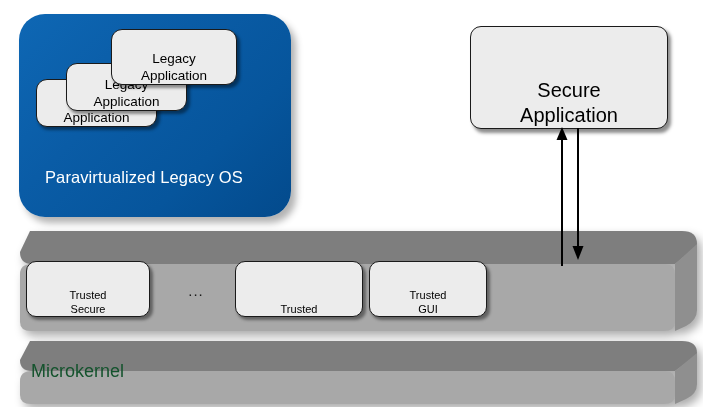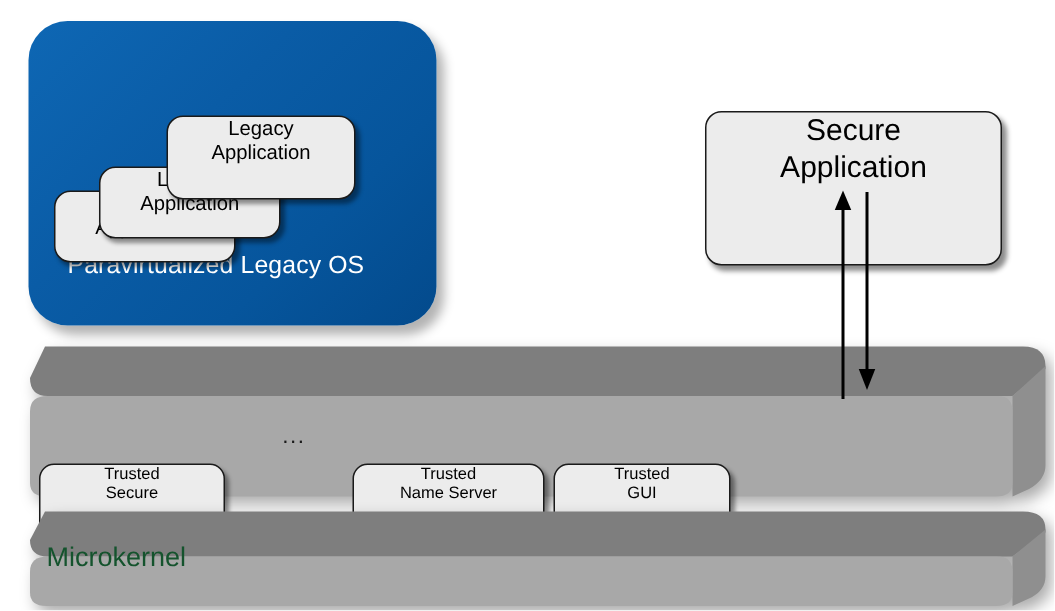--- a/index.html
+++ b/index.html
@@ -42,28 +42,27 @@
   }
 
   
   .appbox {
     position: absolute;
     background: #ececec;
     border: 1.6px solid #1a1a1a;
     border-radius: 11px;
     box-shadow: 2.5px 3px 3px rgba(0,0,0,0.42);
     display: flex;
-    align-items: flex-start;
+    align-items: flex-end;
     justify-content: center;
     text-align: center;
     color: #000000;
     font-size: 13.5px;
     line-height: 1.22;
     box-sizing: border-box;
-    margin-top: 48px;
   }
 
   
   .legacy-app-1 { left: 36px;  top: 79px;  width: 121px; height: 48px; z-index: 3; }
   .legacy-app-2 { left: 66px;  top: 63px;  width: 121px; height: 48px; z-index: 4; }
   .legacy-app-3 { left: 111px; top: 29px;  width: 126px; height: 56px; z-index: 5; }
 
   
   .secure-app {
     left: 470px;
@@ -196,21 +195,20 @@
       <span>Trusted</span><br>
       <span>Secure</span>
     </span>
   </div>
 
   <div class="ellipsis">...</div>
 
   <div class="appbox svc svc-name">
     <span>
       <span>Trusted</span><br>
-      <span>Name Server</span>
     </span>
   </div>
 
   <div class="appbox svc svc-gui">
     <span>
       <span>Trusted</span><br>
       <span>GUI</span>
     </span>
   </div>
 

